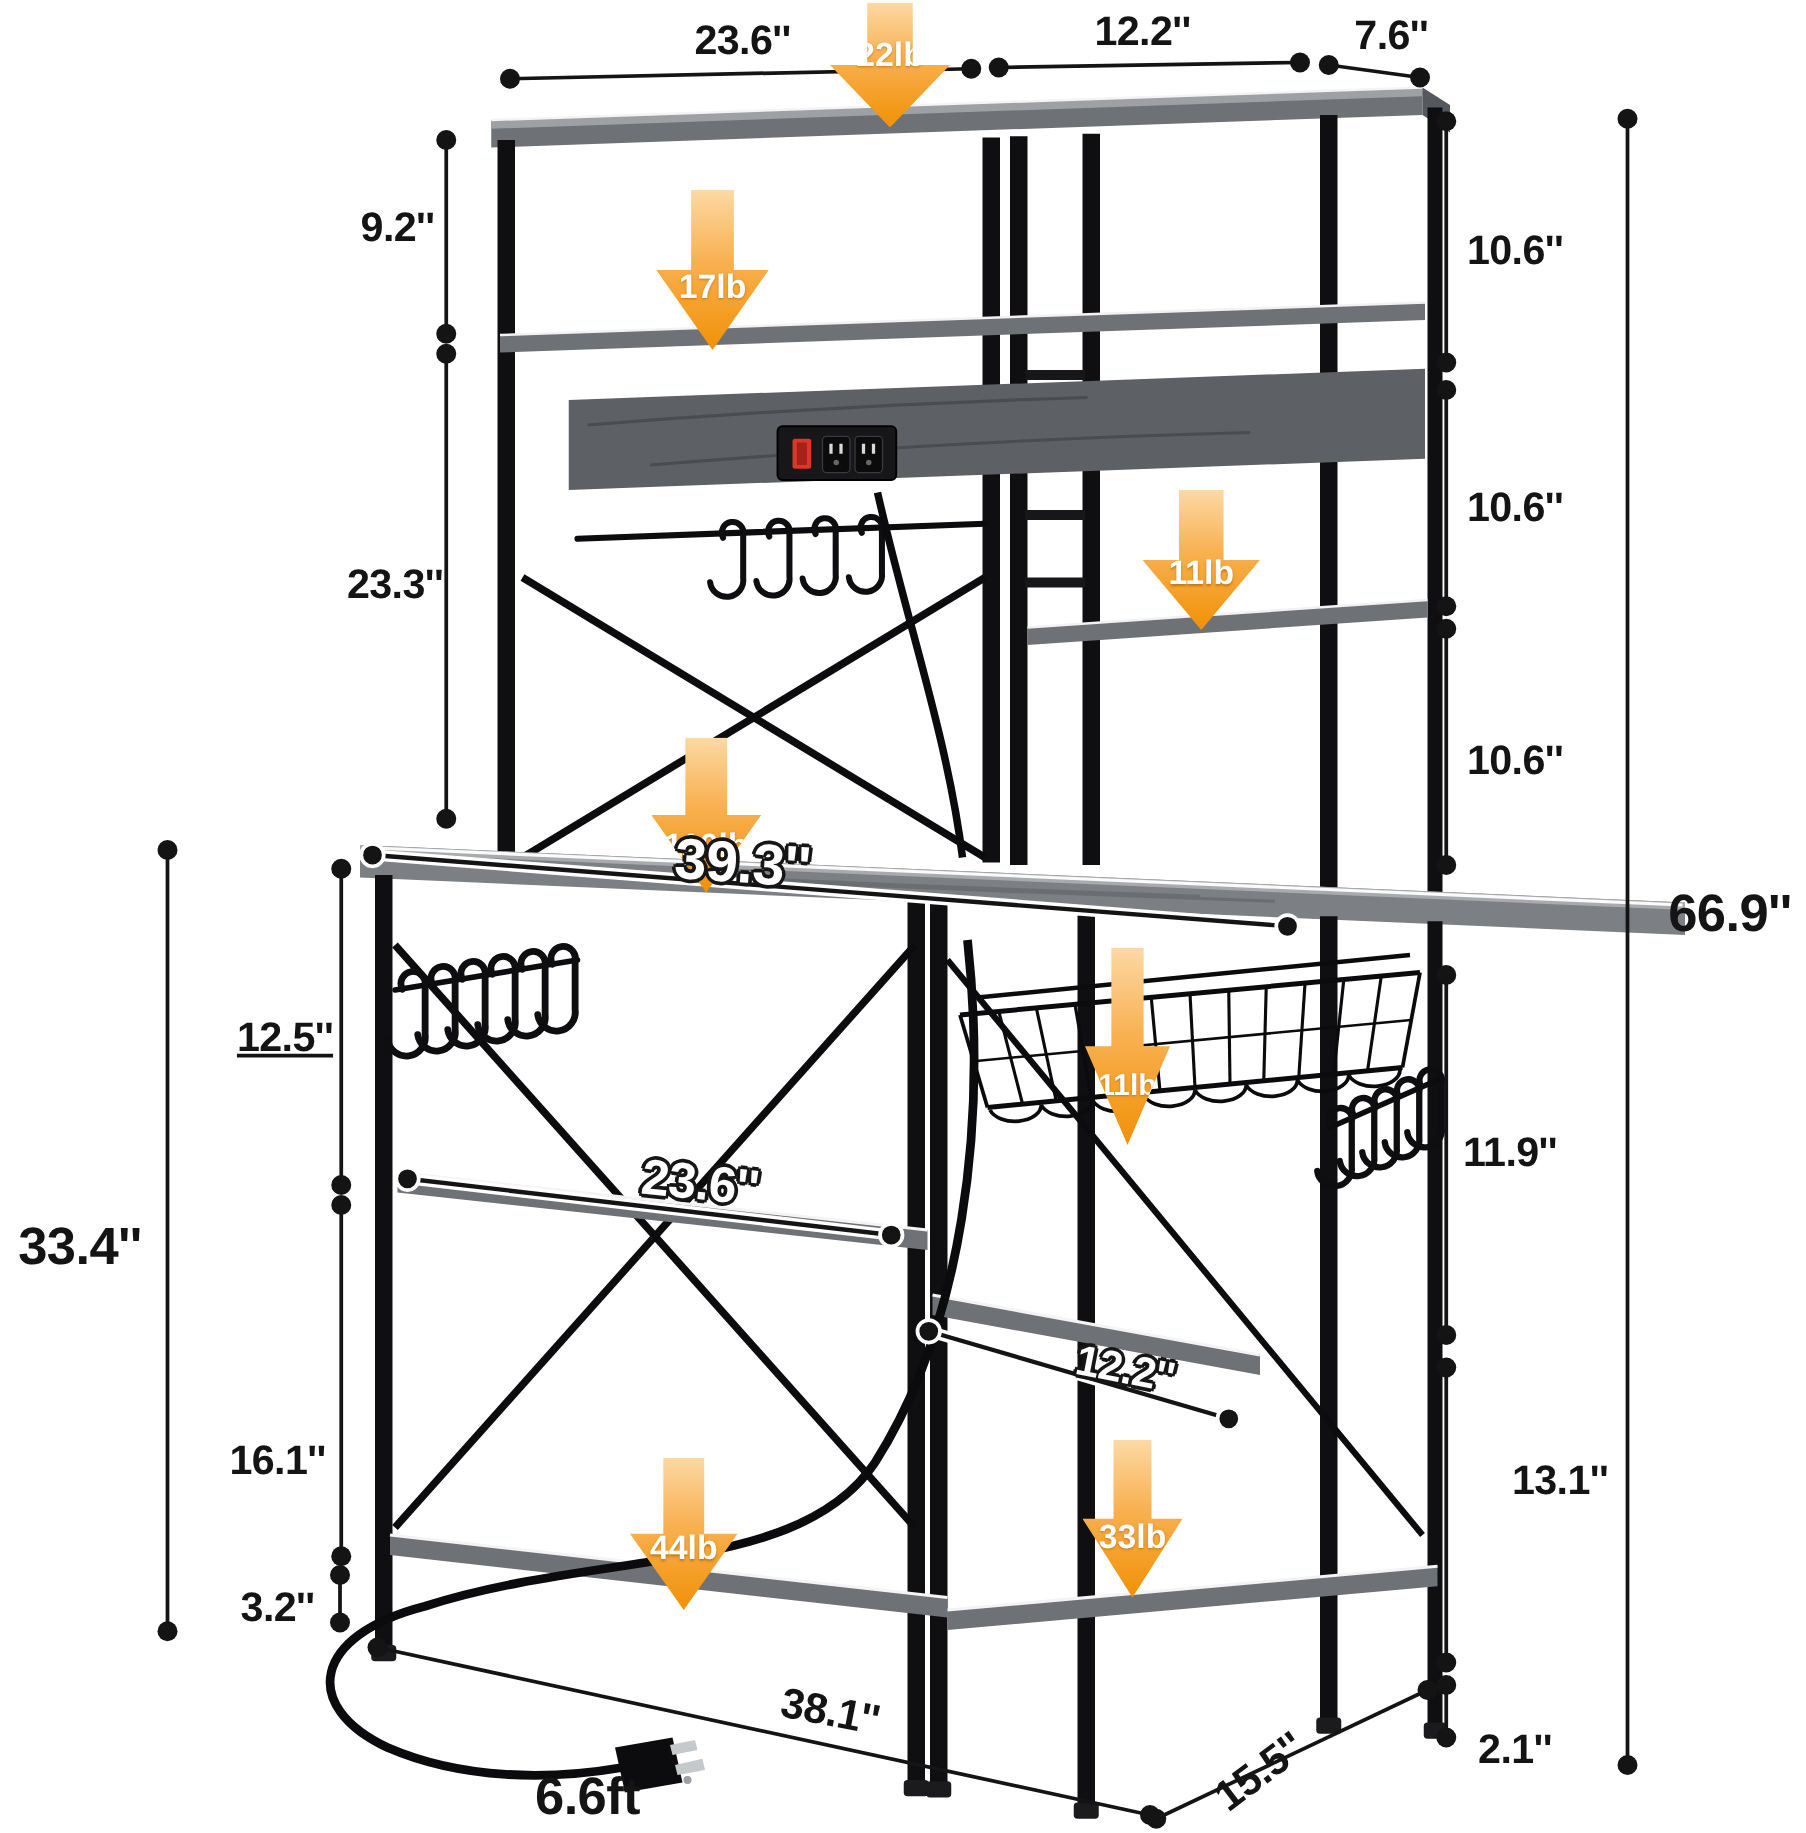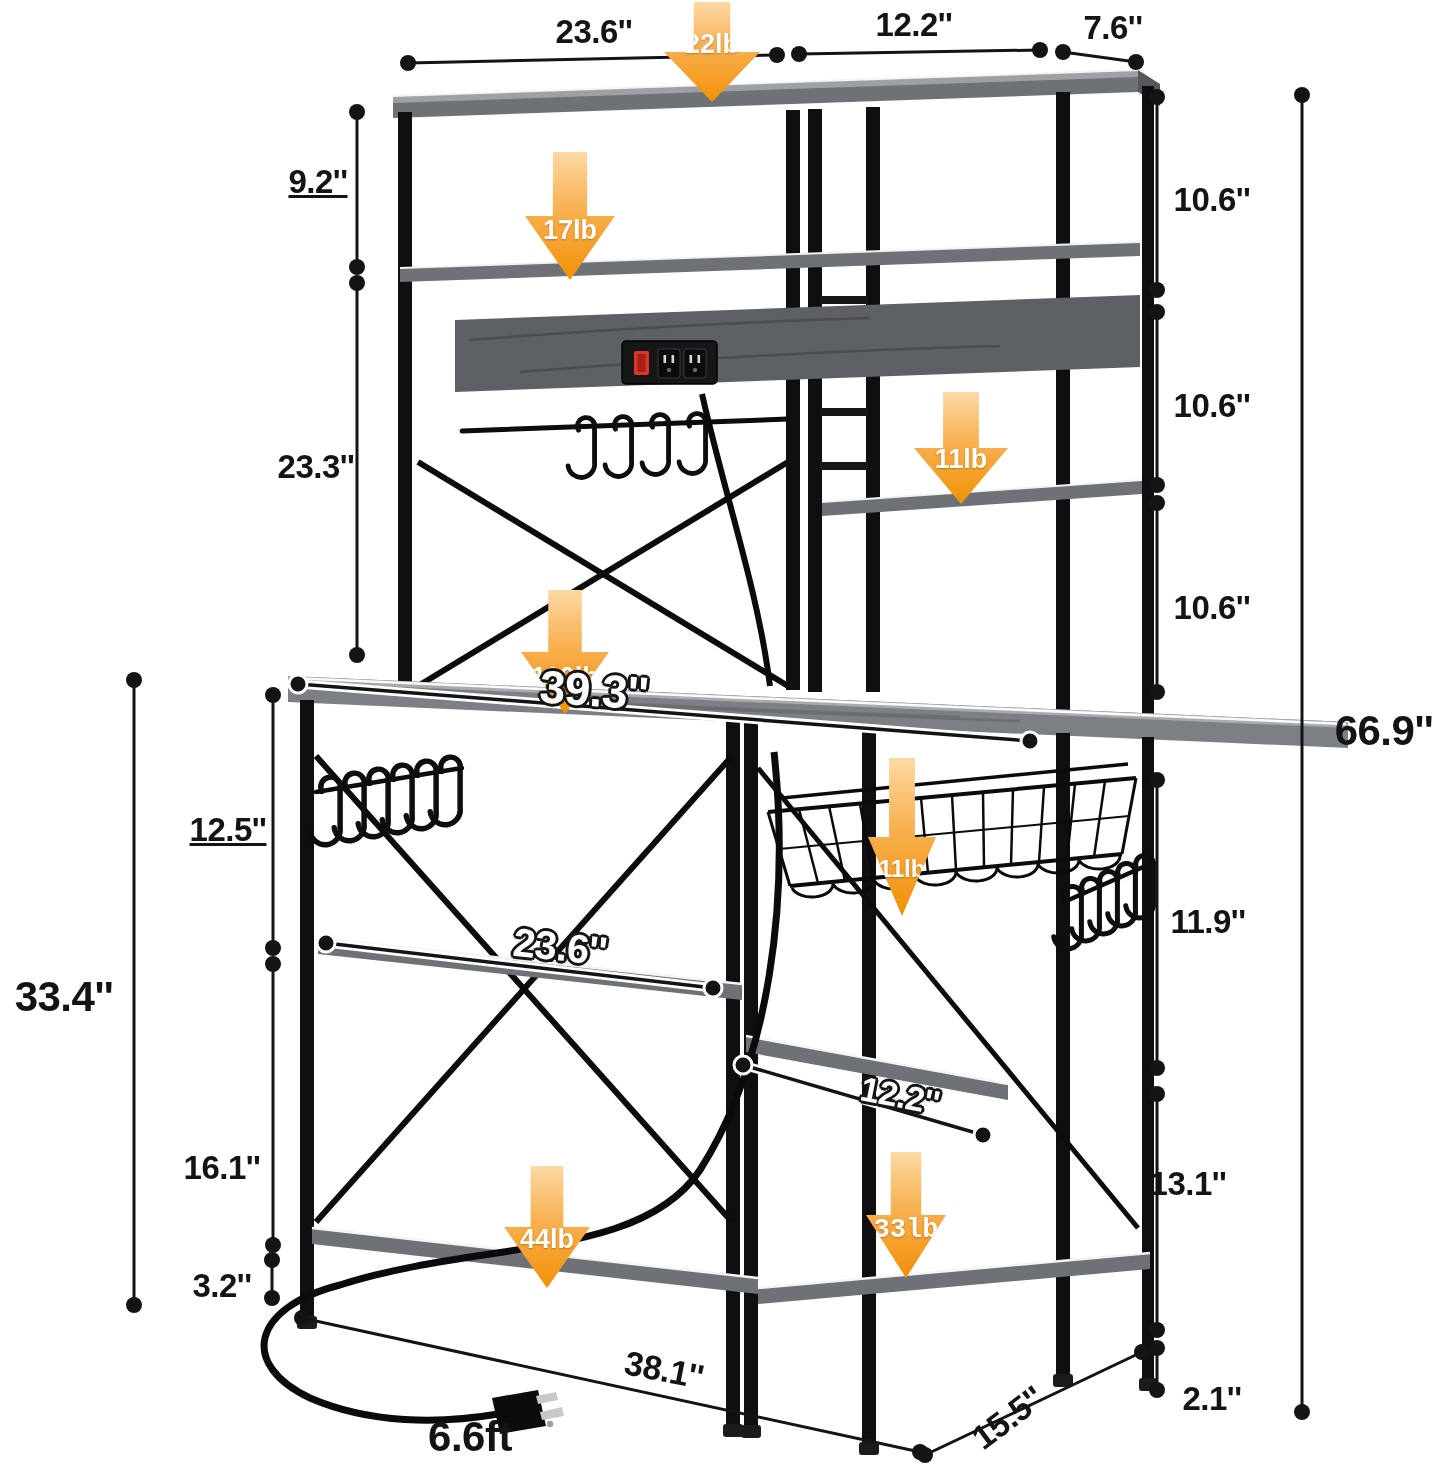--- a/index.html
+++ b/index.html
@@ -294,39 +294,39 @@
 </div>
 <div class="arrow" style="left:521px;top:590px;width:88px;height:124px;">
   <span class="arrow-label" style="top:70%;">110lb</span>
 </div>
 <div class="arrow" style="left:868px;top:758px;width:68px;height:158px;">
   <span class="arrow-label" style="top:70%;font-size:24px;">11lb</span>
 </div>
 <div class="arrow" style="left:504px;top:1166px;width:86px;height:122px;">
   <span class="arrow-label" style="top:60%;">44lb</span>
 </div>
-<div class="arrow" style="left:866px;top:1152px;width:80px;height:126px;font-family:Liberation Mono, monospace;">
+<div class="arrow" style="left:866px;top:1152px;width:80px;height:126px;">
   <span class="arrow-label" style="top:62%;">33lb</span>
 </div>
 
 <div class="dim" style="left:594px;top:32px;">23.6''</div>
 <div class="dim" style="left:914px;top:25px;">12.2''</div>
 <div class="dim" style="left:1113px;top:28px;">7.6''</div>
-<div class="dim" style="left:318px;top:182px;text-decoration:underline;">9.2''</div>
+<div class="dim" style="left:318px;top:182px;">9.2''</div>
 <div class="dim" style="left:316px;top:467px;">23.3''</div>
 <div class="dim" style="left:1212px;top:200px;">10.6''</div>
 <div class="dim" style="left:1212px;top:406px;">10.6''</div>
 <div class="dim" style="left:1212px;top:608px;">10.6''</div>
 <div class="dim lg" style="left:1384px;top:731px;">66.9''</div>
 <div class="dim lg" style="left:64px;top:997px;">33.4''</div>
 <div class="dim" style="left:228px;top:830px;text-decoration:underline;">12.5''</div>
 <div class="dim" style="left:222px;top:1168px;">16.1''</div>
 <div class="dim" style="left:222px;top:1286px;">3.2''</div>
 <div class="dim" style="left:1208px;top:922px;">11.9''</div>
-<div class="dim" style="left:1188px;top:1184px;">13.1''</div>
+<div class="dim" style="left:1248px;top:1184px;">13.1''</div>
 <div class="dim" style="left:1212px;top:1399px;">2.1''</div>
 <div class="dim w" style="left:594px;top:690px;font-size:46px;transform:translate(-50%,-50%) rotate(4deg);">39.3''</div>
 <div class="dim w" style="left:560px;top:947px;font-size:40px;transform:translate(-50%,-50%) rotate(6deg);">23.6''</div>
 <div class="dim w" style="left:900px;top:1096px;font-size:34px;transform:translate(-50%,-50%) rotate(11deg);">12.2''</div>
 <div class="dim" style="left:664px;top:1370px;font-size:34px;transform:translate(-50%,-50%) rotate(11deg);">38.1''</div>
 <div class="dim" style="left:1008px;top:1418px;font-size:34px;transform:translate(-50%,-50%) rotate(-37deg);">15.5''</div>
 <div class="dim xl" style="left:470px;top:1437px;">6.6ft</div>
 
 </div>
 

